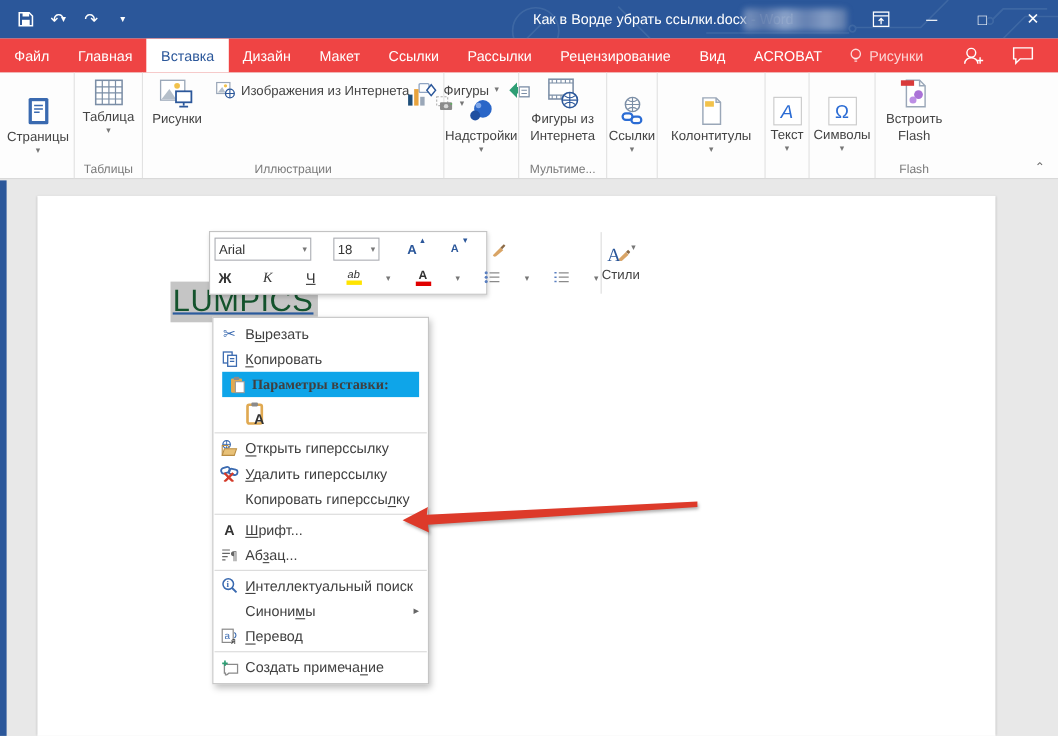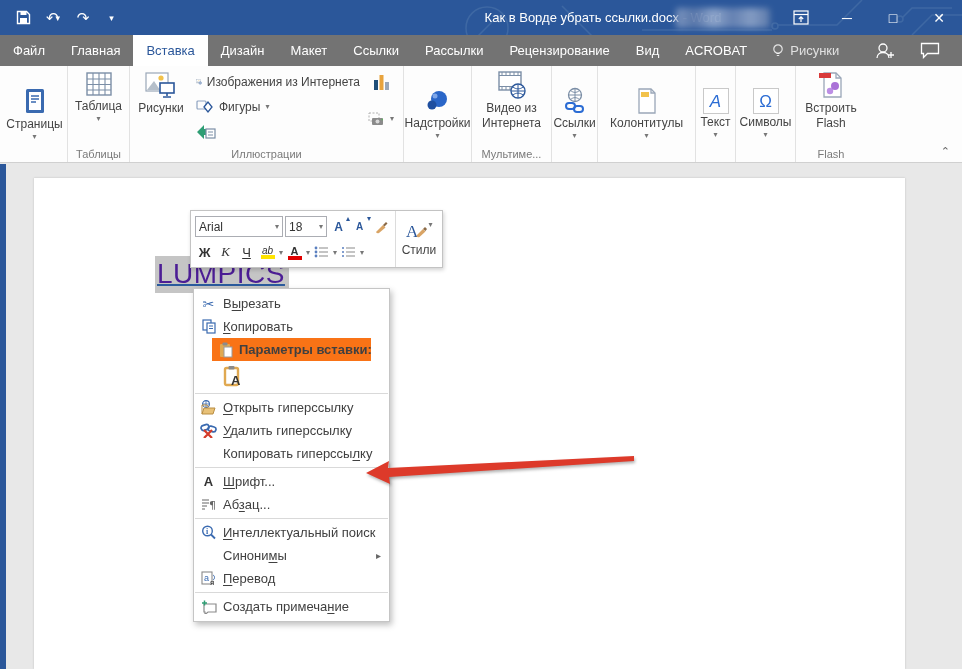--- a/index.html
+++ b/index.html
@@ -12,63 +12,63 @@
   .qat { position:absolute; left:10px; top:0; height:35px; display:flex; align-items:center; gap:4px; }
   .qat-btn { min-width:26px; height:26px; display:flex; align-items:center; justify-content:center; color:#fff; font-size:15px; cursor:default; }
   .qat-caret { font-size:9px; margin-left:-3px; }
   .tb-title { position:absolute; left:603px; top:0; transform:translateX(-50%); height:35px; display:flex; align-items:center; font-size:13px; white-space:nowrap; }
   .blur-name { position:absolute; left:676px; top:8px; width:94px; height:20px; border-radius:3px;
       background:linear-gradient(90deg,#7e97c0,#5c79ab,#93a9cd,#6783b3,#89a0c6,#5f7cac); filter:blur(3px); opacity:.95; }
   .win-controls { position:absolute; right:0; top:0; height:35px; display:flex; }
   .win-btn { width:46px; height:35px; display:flex; align-items:center; justify-content:center; color:#fff; font-size:14px; }
 
   
-  .tabsrow { position:relative; height:31px; background:#737373; display:flex; align-items:stretch; color:#fff; overflow:hidden; }
+  .tabsrow { position:relative; height:31px; background:#ef4444; display:flex; align-items:stretch; color:#fff; overflow:hidden; }
   .tab { padding:0 13px; display:flex; align-items:center; font-size:13px; white-space:nowrap; }
   .tab.active { background:#fff; color:#2b579a; }
   .tellme { display:flex; align-items:center; gap:6px; padding:0 12px; color:rgba(255,255,255,.78); }
   .tabs-spacer { flex:1; }
   .tabicons { display:flex; align-items:center; gap:26px; padding-right:22px; }
 
   
   .ribbon { height:97px; background:#fdfdfd; border-bottom:1px solid #d0d0d0; display:flex; align-items:stretch; padding-left:2px; position:relative; }
   .rgroup { border-right:1px solid #e2e2e2; display:flex; flex-direction:column; align-items:center; position:relative; }
   .rg-body { flex:1; display:flex; align-items:flex-start; justify-content:center; width:100%; }
   .rg-caption { height:17px; font-size:11px; color:#7a7a7a; display:flex; align-items:center; justify-content:center; width:100%; }
   .bigbtn { display:flex; flex-direction:column; align-items:center; justify-content:center; gap:2px; padding:4px 6px; color:#444; font-size:12px; text-align:center; line-height:13px; }
   .bigbtn.full { height:94px; }
   .caret { font-size:8px; color:#777; line-height:7px; }
   .smallrow { display:flex; align-items:center; gap:5px; height:25px; padding:0 4px; color:#444; font-size:12px; white-space:nowrap; }
-  .ill-mid { display:flex; flex-direction:column; justify-content:flex-start; padding-top:3px;text-align:right; }
+  .ill-mid { display:flex; justify-content:flex-start; padding-top:3px;text-align:right; }
   .collapse-chevron { position:absolute; right:12px; bottom:4px; font-size:11px; color:#666; }
 
   
   .docarea { position:absolute; left:0; top:164px; width:962px; height:505px; background:#e8e8e8; }
   .blue-strip { position:absolute; left:0; top:0; width:6px; height:100%; background:#2b579a; }
   .page { position:absolute; left:34px; top:14px; width:871px; height:491px; background:#fff; box-shadow:0 0 2px rgba(0,0,0,.18); z-index:1; }
   .linktext { position:absolute; left:155px; top:92px; z-index:2; padding:2px 4px 3px 2px; font-size:28px; font-weight:500; letter-spacing:.5px; text-decoration:underline; text-decoration-thickness:2px; }
 
   
   .minitb { position:absolute; left:190px; top:46px; width:253px; height:58px; background:#fff; border:1px solid #c3c3c3; box-shadow:1px 2px 4px rgba(0,0,0,.18); z-index:3; display:flex; }
   .mtb-left { flex:1; display:flex; flex-direction:column; padding:3px 2px 2px 4px; }
-  .mtb-row { display:flex; align-items:center; height:26px; gap:2px; }
+  .mtb-row { display:flex; align-items:center; height:26px; gap:20px; }
   .combo { border:1px solid #abadb3; height:21px; display:flex; align-items:center; font-size:12px; color:#333; padding:0 3px; background:#fff; }
   .combo .caret { margin-left:auto; padding-left:4px; }
   .mtb-btn { min-width:19px; height:22px; display:flex; flex-direction:column; align-items:center; justify-content:center; font-size:13px; color:#333; position:relative; }
   .cbar { display:block; width:14px; height:4px; margin-top:-1px; }
   .styles-col { width:47px; border-left:1px solid #dcdcdc; display:flex; flex-direction:column; align-items:center; justify-content:center; color:#444; font-size:12px; gap:2px; }
   .grow-shrink { font-size:12px; font-weight:bold; color:#2b579a; position:relative; padding:0 3px; }
   .gs-mark { position:absolute; top:-2px; right:-2px; font-size:8px; color:#2b579a; }
 
   
   .ctxmenu { position:absolute; left:193px; top:124px; width:197px; background:#fff; border:1px solid #c5c5c5; box-shadow:2px 3px 6px rgba(0,0,0,.25); z-index:4; padding:3px 0; }
   .mi { height:23px; display:flex; align-items:center; color:#404040; font-size:13px; }
   .mi-icon { width:29px; display:flex; align-items:center; justify-content:center; flex-shrink:0; }
   .mi-label { white-space:nowrap; }
-  .mi-header { background:#f97316; margin:0 18px; font-weight:bold; height:23px; display:flex; align-items:center; color:#404040; font-size:13px; }
+  .mi-header { background:#0ea5e9; margin:0 8px; font-weight:bold; height:23px; display:flex; align-items:center; color:#404040; font-size:13px;font-family:Liberation Serif, serif; }
   .mi-header .mi-icon { width:27px; }
   .paste-row { height:30px; display:flex; align-items:center; padding-left:25px; }
   .paste-opt-btn { width:28px; height:28px; display:flex; align-items:center; justify-content:center; }
   .msep { height:1px; background:#d9d9d9; margin:2px 1px; }
   .mi-sub { margin-left:auto; padding-right:8px; color:#666; font-size:10px; }
   u { text-underline-offset:2px; }
 
   
   .arrow-svg { position:absolute; left:0; top:0; width:962px; height:505px; z-index:5; pointer-events:none; }
 </style>
@@ -265,21 +265,21 @@
   <div class="rgroup" style="width:80px">
     <div class="rg-body">
       <div class="bigbtn">
         <svg width="32" height="30" viewBox="0 0 32 30">
           <rect x="3" y="2" width="22" height="18" fill="#fff" stroke="#7b8ea6" stroke-width="1.4"></rect>
           <path d="M3 5.5 h22 M3 16.5 h22" stroke="#7b8ea6" stroke-width="1"></path>
           <path d="M6 2 v3.5 M10 2 v3.5 M14 2 v3.5 M18 2 v3.5 M22 2 v3.5 M6 16.5 v3.5 M10 16.5 v3.5 M14 16.5 v3.5 M18 16.5 v3.5 M22 16.5 v3.5" stroke="#7b8ea6" stroke-width="1"></path>
           <circle cx="22" cy="21" r="7" fill="#fff" stroke="#2b579a" stroke-width="1.4"></circle>
           <path d="M15.3 21 h13.4 M22 14.3 v13.4 M17 17 c3 2.5 7 2.5 10 0 M17 25 c3-2.5 7-2.5 10 0" fill="none" stroke="#2b579a" stroke-width="1"></path>
         </svg>
-        <span>Видео из</span>
+        <span>Фигуры из</span>
         <span>Интернета</span>
       </div>
     </div>
     <div class="rg-caption">Мультиме...</div>
   </div>
 
   <div class="rgroup" style="width:46px">
     <div class="bigbtn full">
       <svg width="26" height="28" viewBox="0 0 26 28">
         <circle cx="13" cy="8" r="6.5" fill="none" stroke="#7b8ea6" stroke-width="1.3"></circle>
@@ -338,21 +338,21 @@
     <div class="rg-caption">Flash</div>
   </div>
 
   <span class="collapse-chevron">⌃</span>
 </div>
 
 <div class="docarea">
   <div class="blue-strip"></div>
   <div class="page"></div>
 
-  <div class="linktext" id="linktext" style="color: #4c1d95; background: rgb(197, 197, 197); text-decoration-color: rgb(43, 91, 157);">LUMPICS</div>
+  <div class="linktext" id="linktext" style="color: #14532d; background: rgb(197, 197, 197); text-decoration-color: rgb(43, 91, 157);">LUMPICS</div>
 
   <div class="minitb">
     <div class="mtb-left">
       <div class="mtb-row">
         <span class="combo" style="width:88px">
           <span>Arial</span>
           <span class="caret">▾</span>
         </span>
         <span class="combo" style="width:42px">
           <span>18</span>

